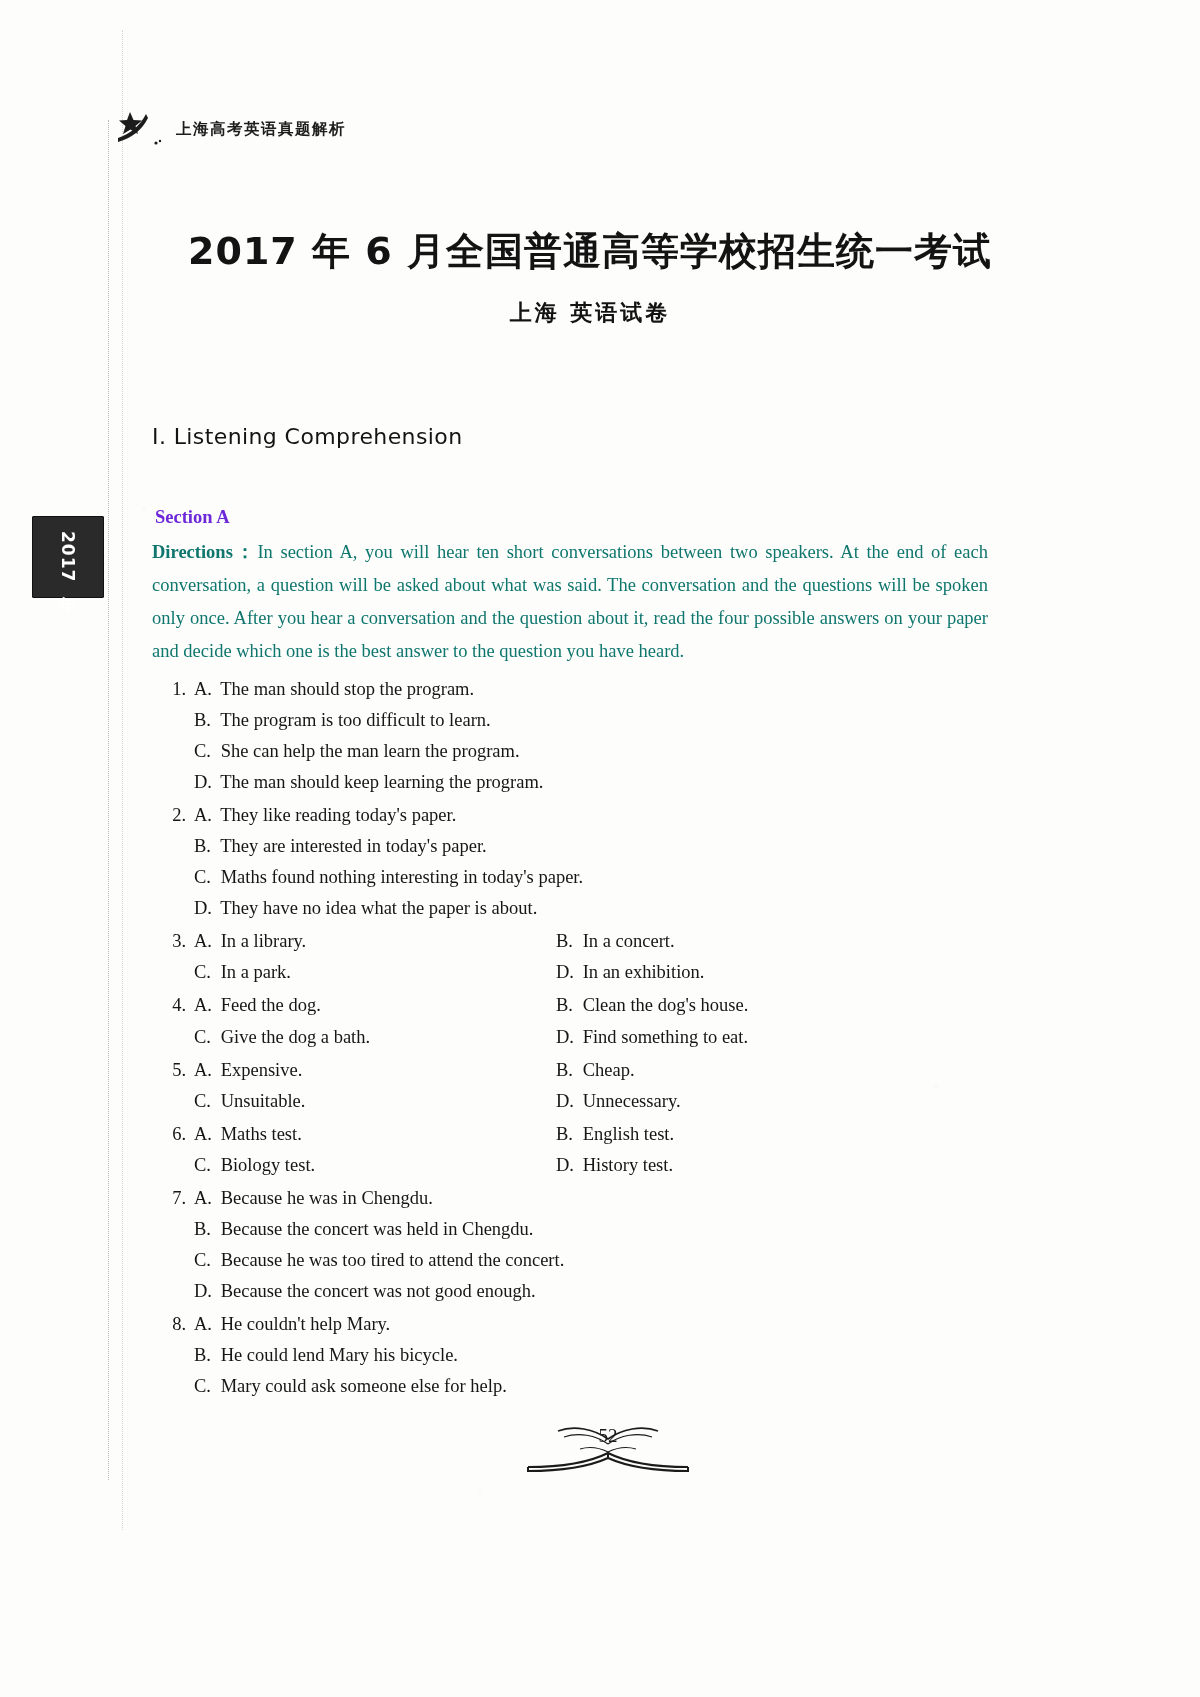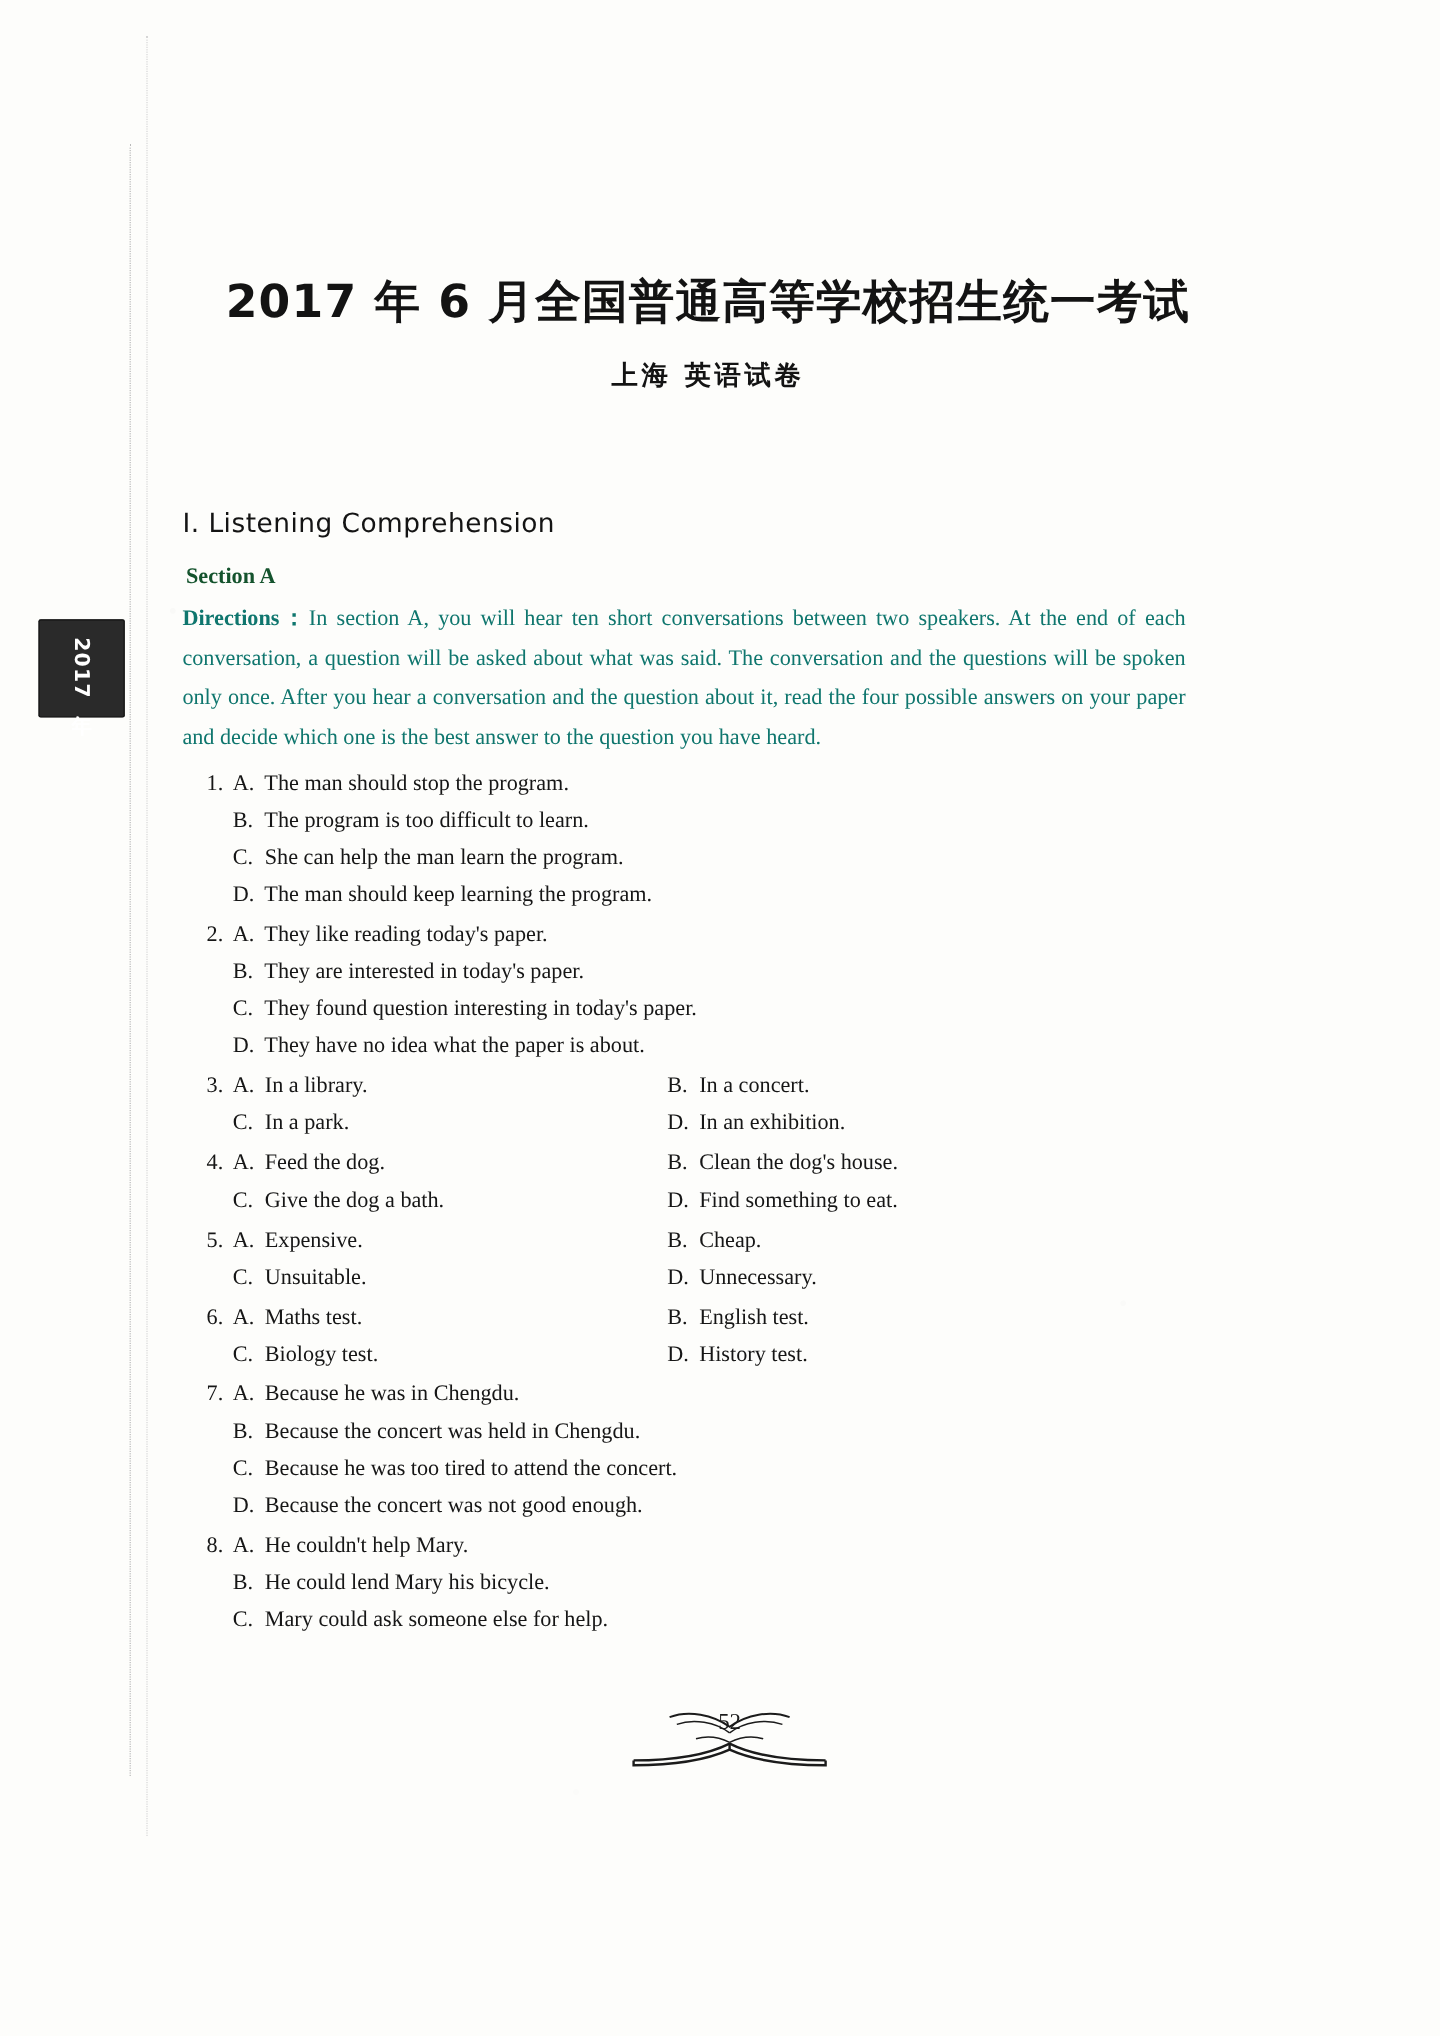--- a/index.html
+++ b/index.html
@@ -133,24 +133,25 @@
     font-size: 22px;
     font-weight: 500;
     letter-spacing: .4px;
     color: #141414;
     margin-bottom: 22px;
   }
   .part-label {
     font-family: "Liberation Serif", serif;
     font-weight: 700;
     font-size: 18.5px;
-    color: #14532d;
+    color: #6d28d9;
     margin-bottom: 8px;
     display: inline-block;
     padding: 0 3px;
+    margin-top: 36px;
   }
   .directions {
     font-size: 18.5px;
     line-height: 1.78;
     text-align: justify;
     text-justify: inter-word;
     color: #0f766e;
   }
   .directions b {
     font-weight: 700;
@@ -217,20 +218,31 @@
     color: #1b1b1b;
   }
 </style>
 </head>
 <body>
 
 <div class="page">
   <div class="margin-rule"></div>
   <div class="margin-rule2"></div>
 
+  <div class="header">
+    <div class="star-mark">
+      <svg width="56" height="42" viewBox="0 0 56 42">
+        <path d="M6 30 C18 26, 28 18, 34 6 L36 10 C30 22, 20 30, 6 34 Z" fill="#1c1c1c"></path>
+        <path d="M18 4 L21.5 12 L30 12.5 L23.5 18 L26 26 L18.5 21.5 L11 26 L13.5 18 L7 12.5 L15 12 Z" fill="#1c1c1c"></path>
+        <circle cx="44" cy="35" r="1.6" fill="#1c1c1c"></circle>
+        <circle cx="48" cy="33" r="1.2" fill="#1c1c1c"></circle>
+      </svg>
+    </div>
+    <div class="header-title">上海高考英语真题解析</div>
+  </div>
 
   <div class="side-tab">
     <span>2017年</span>
   </div>
 
   <div class="title-block">
     <div class="doc-title">2017 年 6 月全国普通高等学校招生统一考试</div>
     <div class="doc-subtitle">上海  英语试卷</div>
   </div>
 
@@ -264,21 +276,21 @@
           <div class="q-row">
             <span class="q-num">2.</span>
             <span class="q-opt"><span class="lab">A.</span> <span>They like reading today's paper.</span></span>
           </div>
           <div class="q-row">
             <span class="q-num"></span>
             <span class="q-opt"><span class="lab">B.</span> <span>They are interested in today's paper.</span></span>
           </div>
           <div class="q-row">
             <span class="q-num"></span>
-            <span class="q-opt"><span class="lab">C.</span> <span>They found question interesting in today's paper.</span></span>
+            <span class="q-opt"><span class="lab">C.</span> <span>Maths found nothing interesting in today's paper.</span></span>
           </div>
           <div class="q-row">
             <span class="q-num"></span>
             <span class="q-opt"><span class="lab">D.</span> <span>They have no idea what the paper is about.</span></span>
           </div>
         </div>
         <div class="q q-two">
           <div class="q-row">
             <span class="q-num">3.</span>
             <span class="q-opt"><span class="lab">A.</span> <span>In a library.</span></span>

